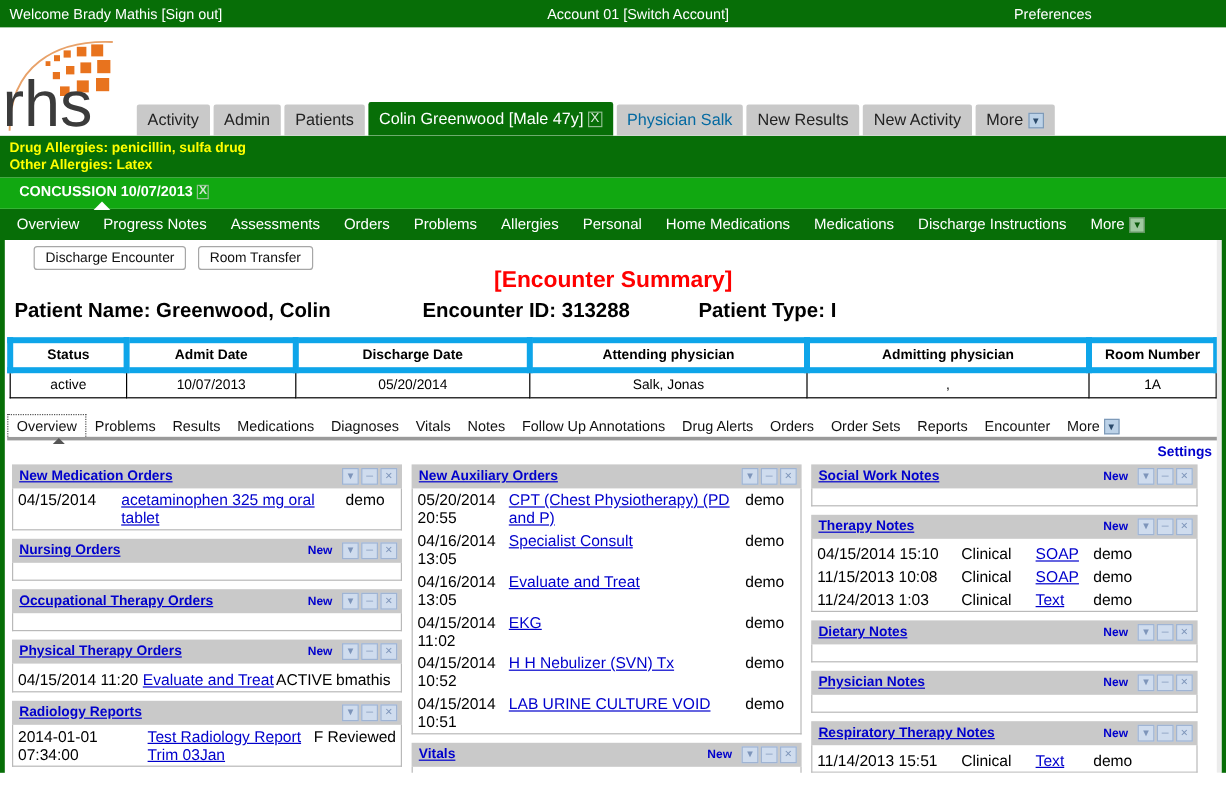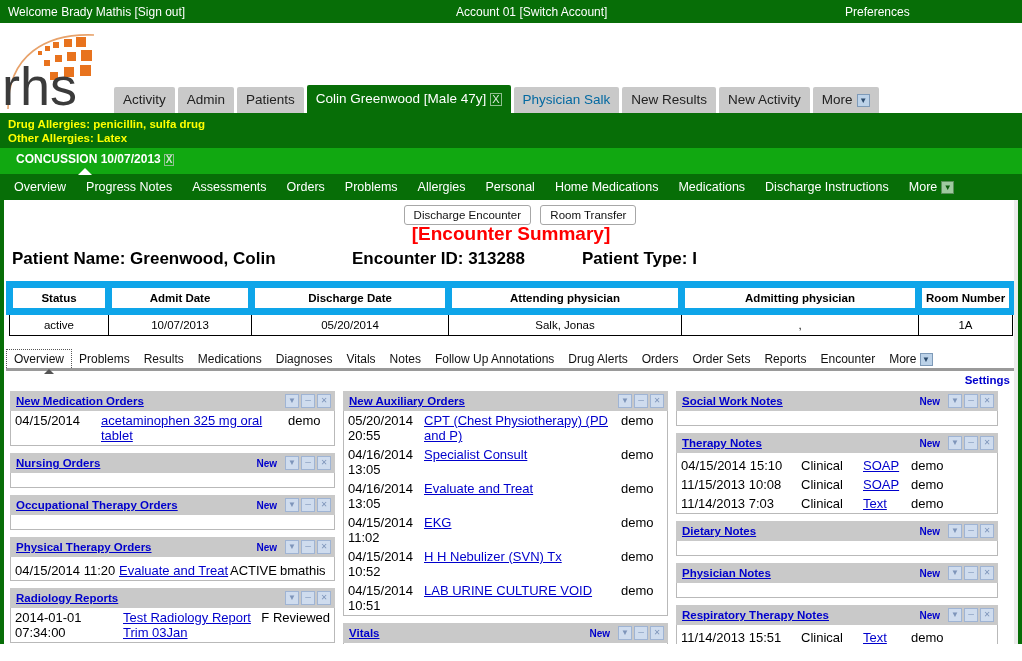--- a/index.html
+++ b/index.html
@@ -47,35 +47,35 @@
 
   
   .subnav{background:#076e07;height:26px;display:flex;align-items:center;padding-left:14px;}
   .subnav .item{color:#fff;font-size:12.5px;margin-right:20px;white-space:nowrap;cursor:pointer;}
   .subnav .ddbox{display:inline-block;margin-left:4px;width:11px;height:11px;border:1px solid #5a8f5a;
     background:#9fc9a0;color:#0a5a0a;font-size:8px;line-height:11px;text-align:center;vertical-align:middle;}
 
   
   .content{position:relative;background:#fff;border-left:4px solid #076e07;border-right:4px solid #076e07;height:444px;overflow:hidden;}
 
-  .btnrow{padding:5px 0 0 24px;text-align:center;}
+  .btnrow{padding:5px 0 0 24px;}
   .gbtn{display:inline-block;font-size:11.5px;padding:3px 9px;margin-right:6px;background:#fff;
     border:1px solid #a7a7a7;border-radius:3px;color:#111;cursor:pointer;font-family:"Liberation Sans",sans-serif;}
 
   .enctitle{text-align:center;color:#ff0000;font-size:19px;font-weight:bold;margin-top:-2px;}
 
   .summaryline{display:flex;align-items:baseline;font-weight:bold;font-size:17px;margin:4px 0 0 0;padding-left:8px;}
   .summaryline .s1{width:340px;}
   .summaryline .s2{width:230px;}
   .summaryline .s3{width:165px;}
   .summaryline .s4{}
 
   
   table.enctable{border-collapse:collapse;width:1010px;margin:12px 0 0 2px;font-size:11.5px;}
-  table.enctable th{border:7px solid #0ea5e9;font-weight:bold;padding:4px 2px;text-align:center;background:#fff;}
+  table.enctable th{border:5px solid #0ea5e9;font-weight:bold;padding:4px 2px;text-align:center;background:#fff;}
   table.enctable td{border:1px solid #000;padding:4px 2px;text-align:center;background:#fff;}
 
   
   .tabstrip{margin:8px 0 0 2px;display:flex;align-items:flex-end;position:relative;height:24px;}
   .tstab{font-size:12px;padding:2px 7px;white-space:nowrap;cursor:pointer;color:#111;}
   .tstab.sel{border:1px dotted #555;border-bottom:none;background:#fff;position:relative;}
   .tstab .ddbox{display:inline-block;margin-left:3px;width:11px;height:11px;border:1px solid #7e9ab8;
     background:#bcd2e8;color:#2b4a6b;font-size:8px;line-height:11px;text-align:center;vertical-align:middle;}
   .tsarrow{position:absolute;left:38px;bottom:-6px;width:0;height:0;
     border-left:5px solid transparent;border-right:5px solid transparent;border-bottom:5px solid #555;}
@@ -462,21 +462,21 @@
               <span class="c-fmt"><a>SOAP</a></span>
               <span class="c-end">demo</span>
             </div>
             <div class="prow">
               <span class="c-date-w" style="width:120px">11/15/2013 10:08</span>
               <span class="c-type">Clinical</span>
               <span class="c-fmt"><a>SOAP</a></span>
               <span class="c-end">demo</span>
             </div>
             <div class="prow">
-              <span class="c-date-w" style="width:120px">11/14/2013 7:03</span>
+              <span class="c-date-w" style="width:120px">11/24/2013 1:03</span>
               <span class="c-type">Clinical</span>
               <span class="c-fmt"><a>Text</a></span>
               <span class="c-end">demo</span>
             </div>
           </div>
         </div>
 
         <div class="portlet">
           <div class="ptitle">
             <span class="pname">Dietary Notes</span>

